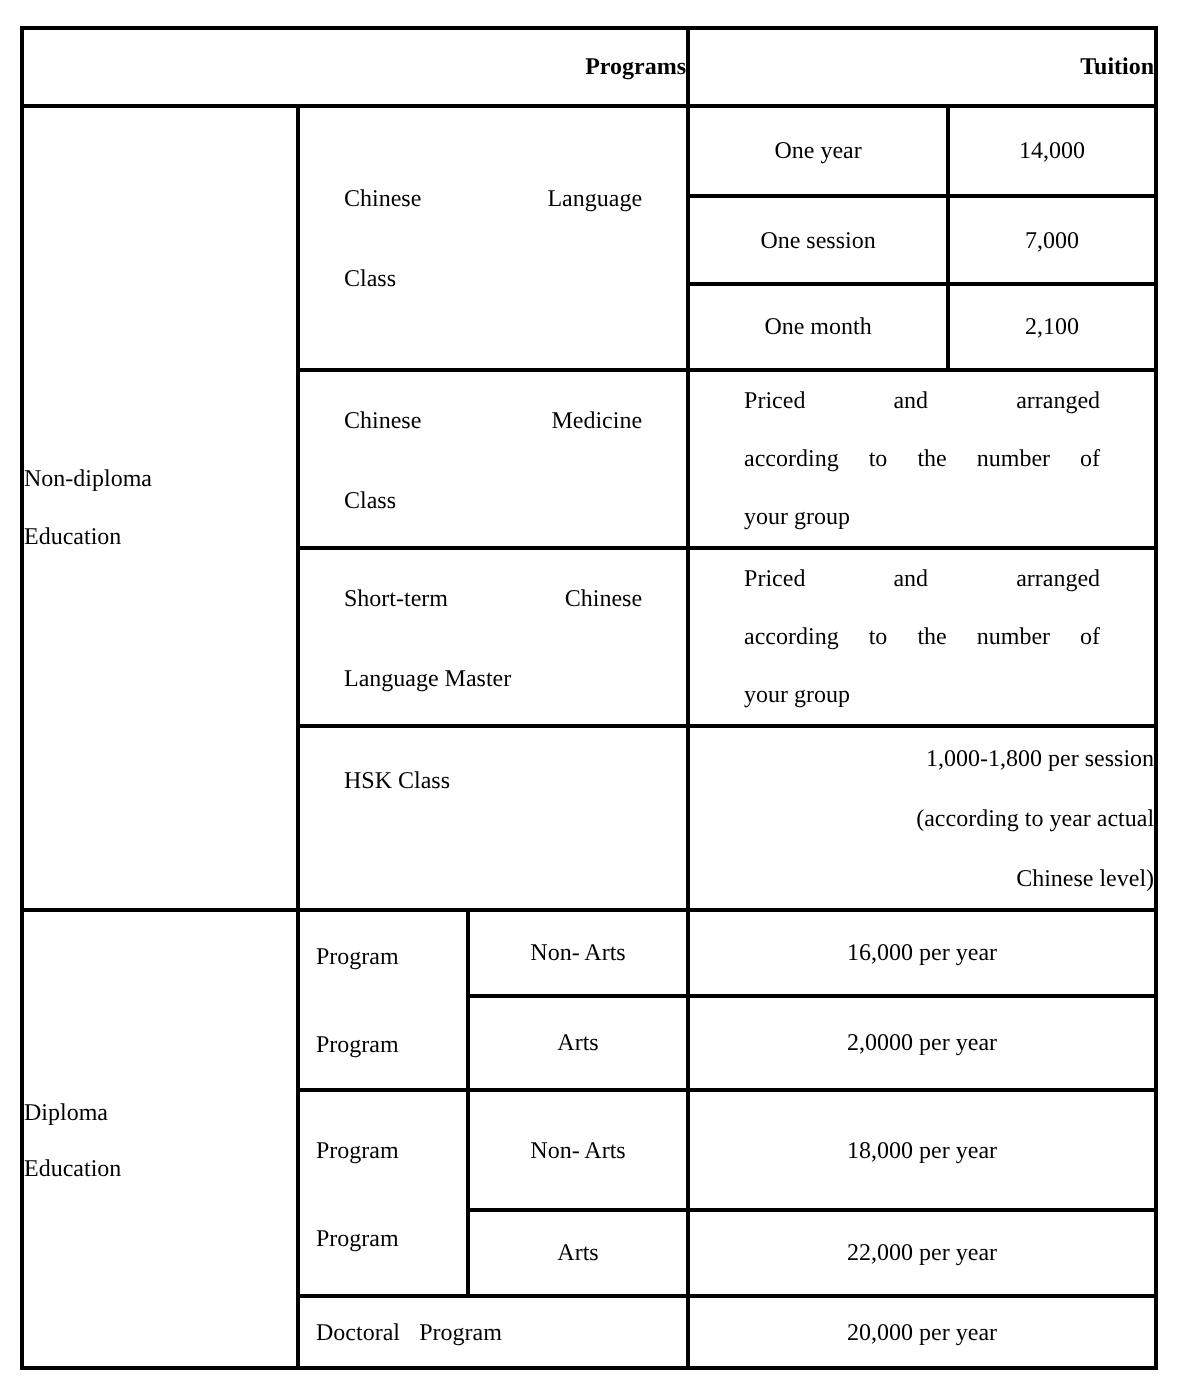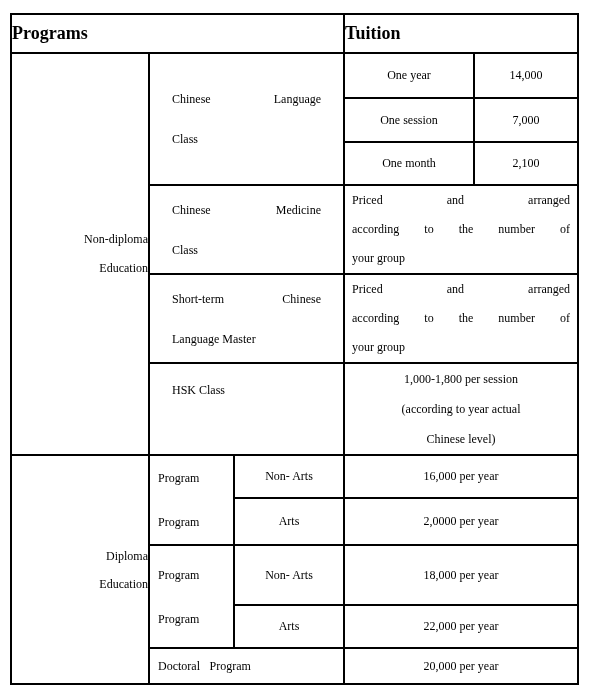--- a/index.html
+++ b/index.html
@@ -24,30 +24,29 @@
     width: 567px;
   }
   td {
     border: 2px solid #000000;
     font-size: 12px;
     padding: 0;
     vertical-align: middle;
     overflow: hidden;
   }
   td.hdr {
-    font-size: 18px;
+    font-size: 12px;
     font-weight: bold;
-    text-align: left;
+    text-align: right;
     height: 37px;
   }
   
   td.section-label {
-    text-align: right;
+    text-align: left;
     line-height: 29px;
-    padding-left: 48px;
   }
   
   td.prog-name {
     text-align: left;
     padding: 0 22px;
     line-height: 40px;
   }
   td.prog-name-top {
     vertical-align: top;
     padding-top: 6px;
@@ -56,28 +55,28 @@
   .jl {
     text-align: justify;
     text-align-last: justify;
   }
   
   td.center-cell {
     text-align: center;
   }
   
   td.fee-just {
-    padding: 0 7px;
+    padding: 0 27px;
     line-height: 29px;
     text-align: left;
     margin-top: 32px;
   }
   
   td.fee-center {
-    text-align: center;
+    text-align: right;
     line-height: 30px;
     vertical-align: middle;
   }
   
   td.deg-name {
     text-align: left;
     padding: 0 8px;
     line-height: 44px;
   }
   td.doctoral-cell {

